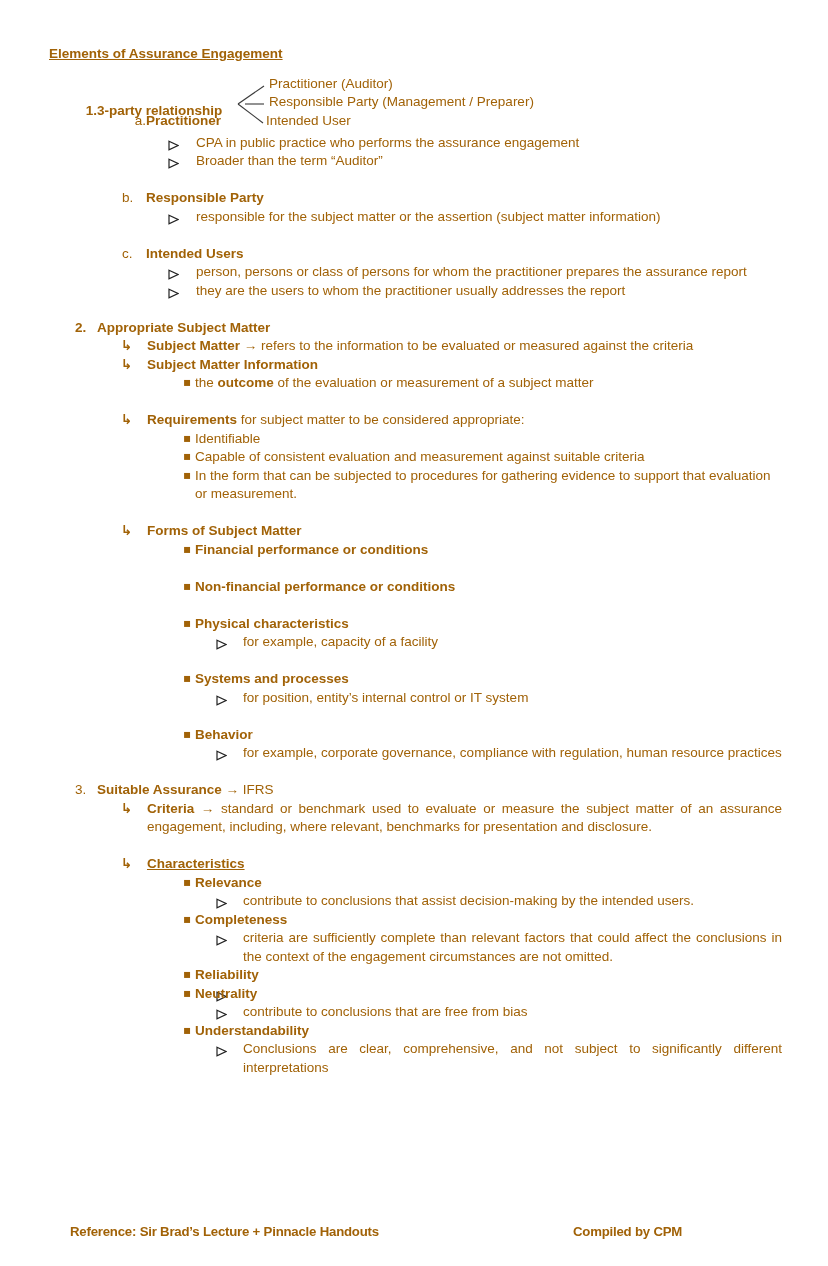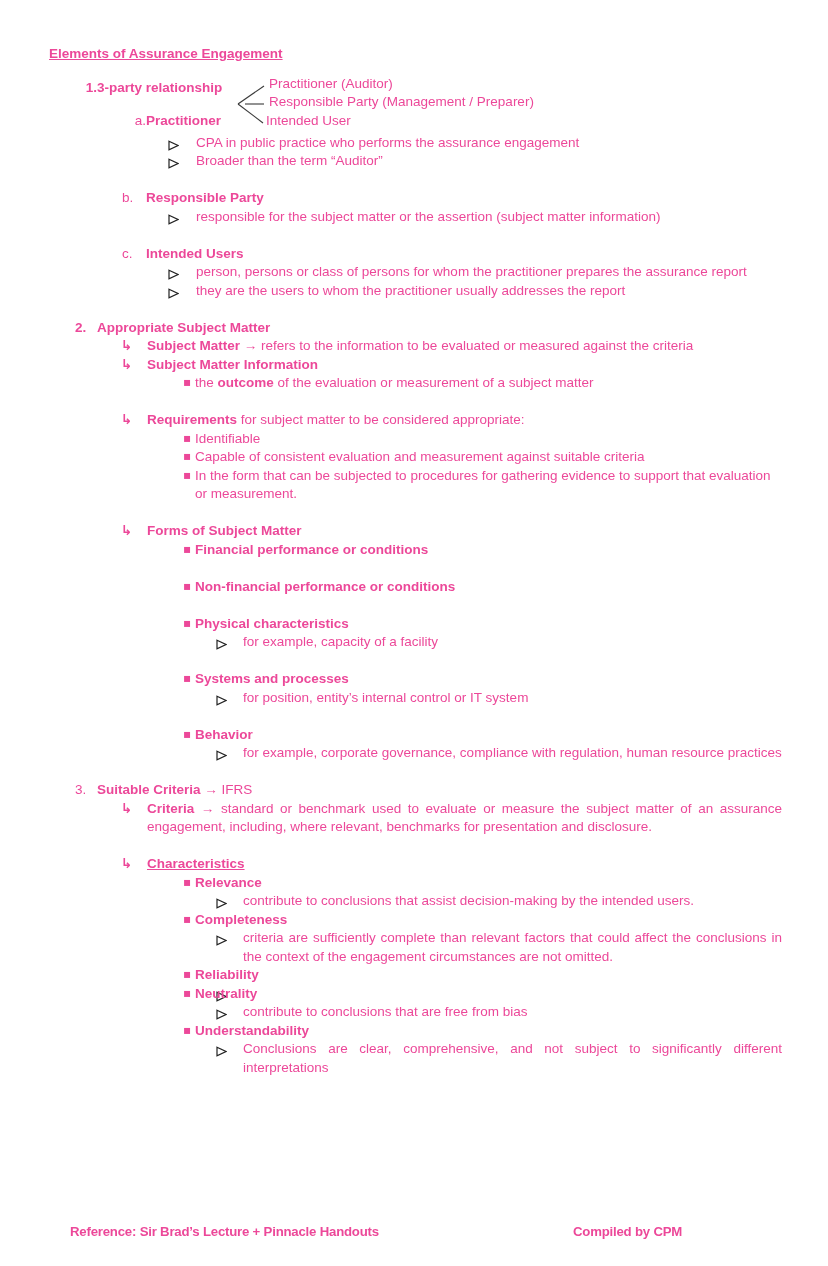--- a/index.html
+++ b/index.html
@@ -1,20 +1,20 @@
 <!DOCTYPE html>
 <html><head>
 <meta charset="utf-8">
 <style>
   * { margin:0; padding:0; box-sizing:border-box; }
   html,body { background:#ffffff; }
   .page {
     position:relative; width:828px; height:1266px; background:#ffffff;
     font-family:"Liberation Sans","DejaVu Sans",sans-serif;
-    font-size:13.5px; line-height:18.5px; color:#ec4899; overflow:hidden;
+    font-size:13.5px; line-height:18.5px; color:#a16207; overflow:hidden;
   }
   .content { position:absolute; left:49px; top:45px; width:733px; }
   .b { font-weight:700; }
   .u { text-decoration:underline; }
   .gap { height:18.5px; }
   .line { position:relative; }
   .just { text-align:justify; }
 
   .doc-title { font-weight:700; text-decoration:underline; margin-bottom:11px; }
 
@@ -28,21 +28,21 @@
   .lsq     { padding-left:146px; }
   .sq      { position:absolute; left:134px; top:-1px; font-family:"DejaVu Sans",sans-serif; font-size:12px; }
   .la1     { padding-left:147px; }
   .la1 > .ab { left:119px; }
   .la2     { padding-left:194px; }
   .la2 > .ab { left:167px; }
   .ab      { position:absolute; top:4px; width:11px; height:11px; }
 
   
   .diagram { position:relative; height:56px; margin-bottom:3px;text-align:right; }
-  .diagram .numline { position:absolute; left:26px; top:4px; white-space:nowrap; }
+  .diagram .numline { position:absolute; left:26px; top:27px; white-space:nowrap; }
   .diagram .aline   { position:absolute; left:73px; top:37px; white-space:nowrap; }
   .mkin  { display:inline-block; width:22px; }
   .mkin2 { display:inline-block; width:24px; font-weight:400; }
   .diagram .branch  { position:absolute; white-space:nowrap; }
   .diagram .br0 { left:220px; top:0; }
   .diagram .br1 { left:220px; top:18.5px; }
   .diagram .br2 { left:217px; top:37px; }
   .fan { position:absolute; left:188px; top:2px; }
 
   .footer { position:absolute; left:49px; top:1223px; width:733px;
@@ -133,21 +133,21 @@
 
     <div class="gap"></div>
 
     <div class="line lsq"><span class="sq">▪</span><span class="b">Behavior</span></div>
     <div class="line la2"><span class="ab"><svg width="11" height="11" viewBox="0 0 11 11">
             <path d="M1 1.2 L10 5.5 L1 9.8 Z" fill="#ffffff" stroke="#222222" stroke-width="1.2"></path>
           </svg></span><span>for example, corporate governance, compliance with regulation, human resource practices</span></div>
 
     <div class="gap"></div>
 
-    <div class="line lnum"><span class="mk">3.</span><span class="b">Suitable Criteria</span><span> → IFRS</span></div>
+    <div class="line lnum"><span class="mk">3.</span><span class="b">Suitable Assurance</span><span> → IFRS</span></div>
     <div class="line lhook just"><span class="hk">↳</span><span class="b">Criteria</span><span> → standard or benchmark used to evaluate or measure the subject matter of an assurance engagement, including, where relevant, benchmarks for presentation and disclosure.</span></div>
 
     <div class="gap"></div>
 
     <div class="line lhook"><span class="hk">↳</span><span class="b u">Characteristics</span></div>
 
     <div class="line lsq"><span class="sq">▪</span><span class="b">Relevance</span></div>
     <div class="line la2"><span class="ab"><svg width="11" height="11" viewBox="0 0 11 11">
             <path d="M1 1.2 L10 5.5 L1 9.8 Z" fill="#ffffff" stroke="#222222" stroke-width="1.2"></path>
           </svg></span><span>contribute to conclusions that assist decision-making by the intended users.</span></div>

